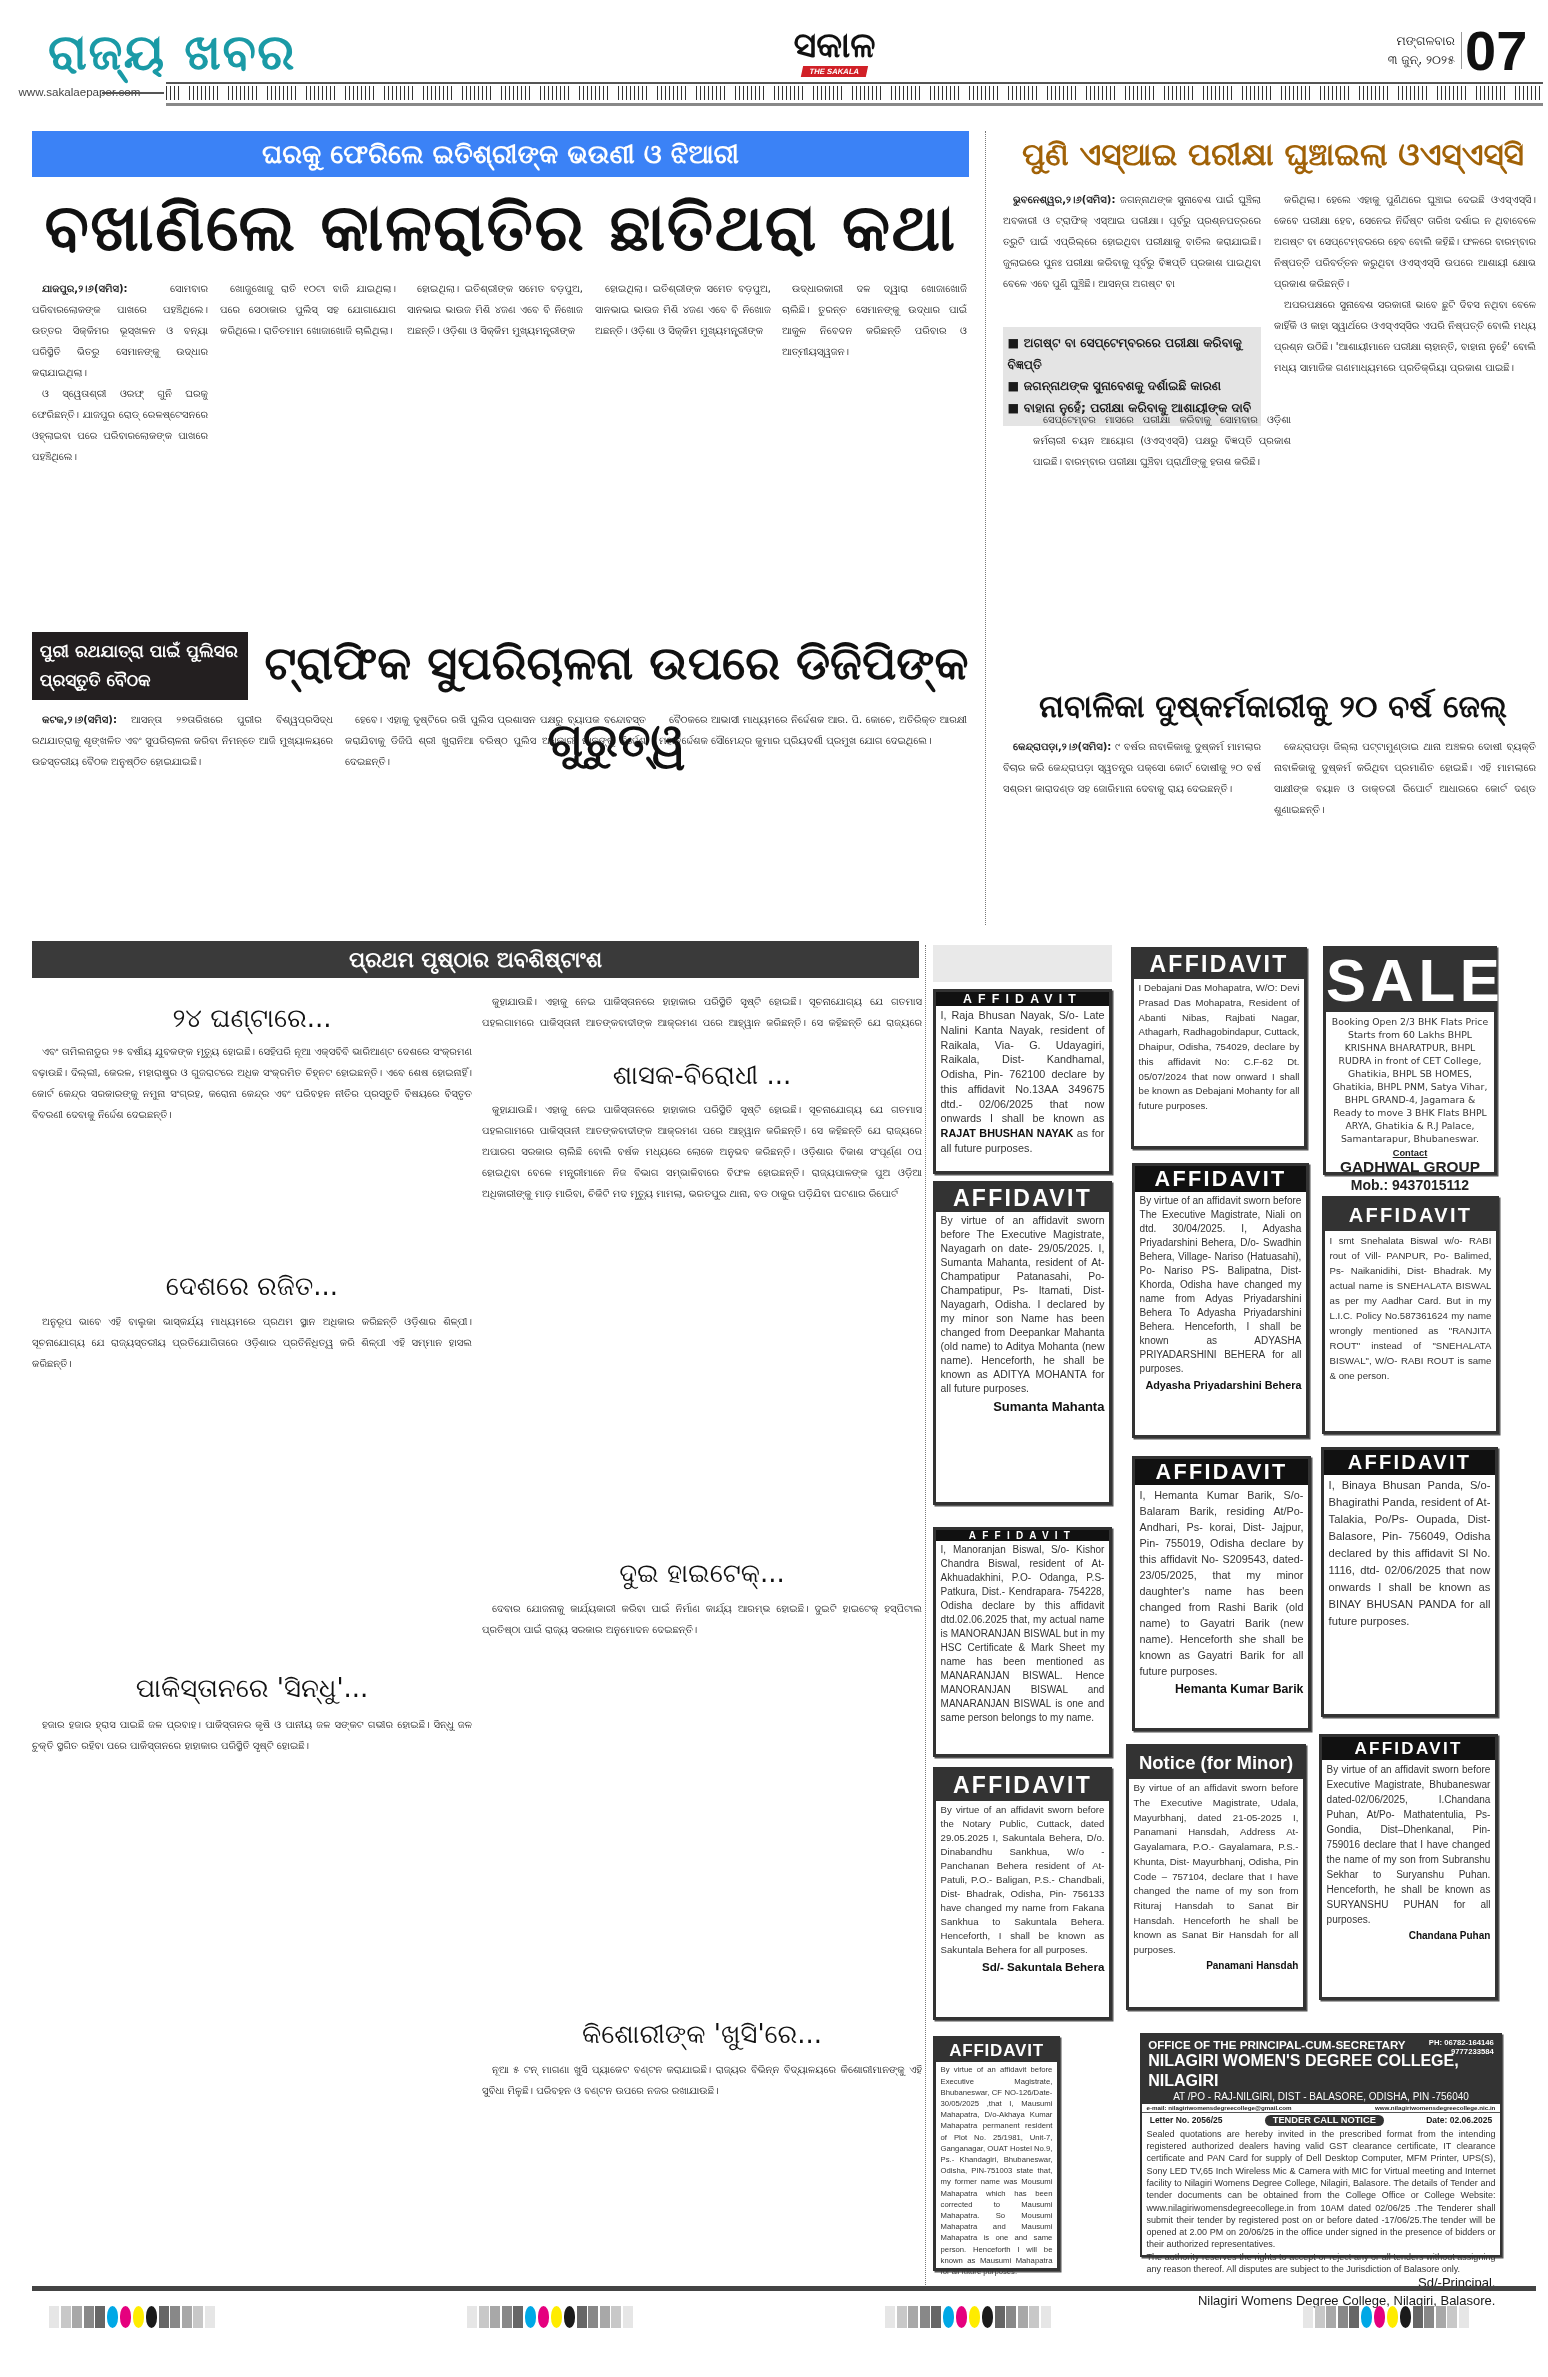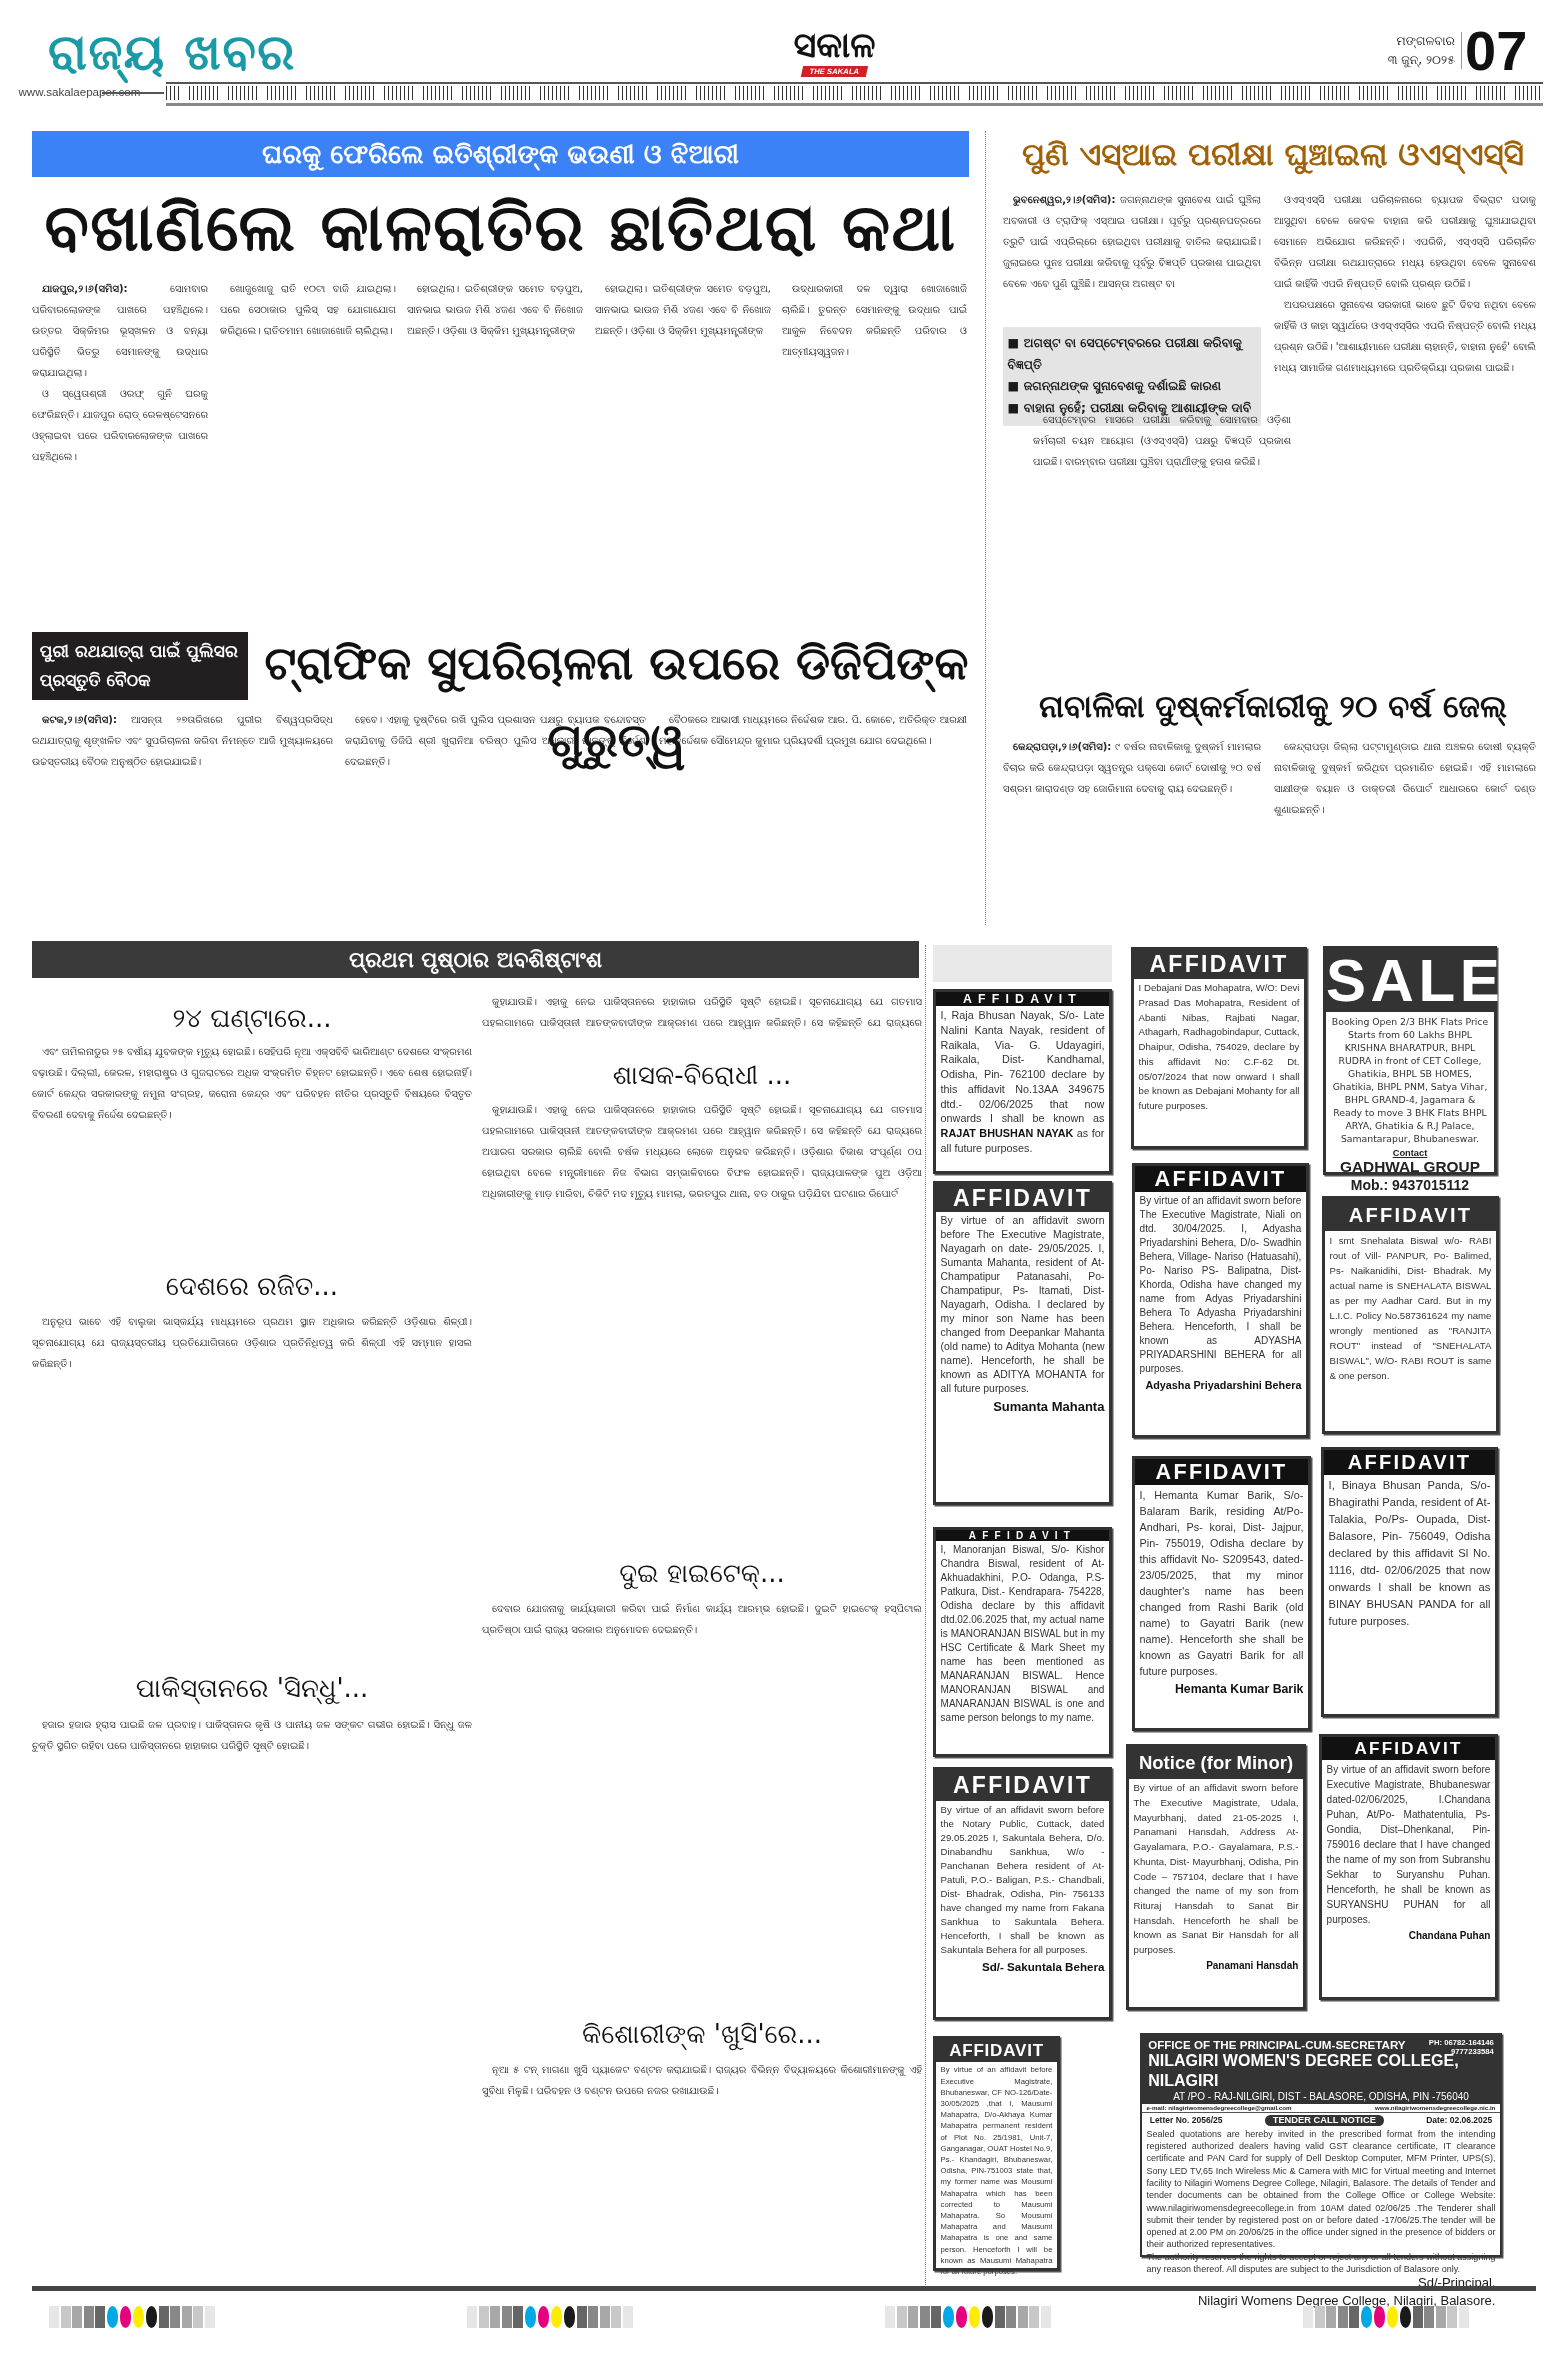--- a/index.html
+++ b/index.html
@@ -118,21 +118,21 @@
 </div>
 <ul class="abs highlights" style="left:1003px; top:327px; width:258px;">
   <li>ଅଗଷ୍ଟ ବା ସେପ୍ଟେମ୍ବରରେ ପରୀକ୍ଷା କରିବାକୁ ବିଜ୍ଞପ୍ତି</li>
   <li>ଜଗନ୍ନାଥଙ୍କ ସୁନାବେଶକୁ ଦର୍ଶାଇଛି କାରଣ</li>
   <li>ବାହାନା ନୁହେଁ; ପରୀକ୍ଷା କରିବାକୁ ଆଶାୟୀଙ୍କ ଦାବି</li>
 </ul>
 <div class="abs col-text" style="left:1033px; top:409px; width:258px; height:254px;">
   <p>ସେପ୍ଟେମ୍ବର ମାସରେ ପରୀକ୍ଷା କରିବାକୁ ସୋମବାର ଓଡ଼ିଶା କର୍ମଚାରୀ ଚୟନ ଆୟୋଗ (ଓଏସ୍ଏସ୍ସି) ପକ୍ଷରୁ ବିଜ୍ଞପ୍ତି ପ୍ରକାଶ ପାଇଛି। ବାରମ୍ବାର ପରୀକ୍ଷା ଘୁଞ୍ଚିବା ପ୍ରାର୍ଥୀଙ୍କୁ ହତାଶ କରିଛି।</p>
 </div>
 <div class="abs col-text" style="left:1274px; top:189px; width:262px; height:474px;">
-  <p>ଓଏସ୍ଏସ୍ସି ପରୀକ୍ଷା ପରିଚାଳନାରେ ବ୍ୟାପକ ବିଭ୍ରାଟ ପଦାକୁ ଆସୁଥିବା ବେଳେ କେବଳ ବାହାନା କରି ପରୀକ୍ଷାକୁ ଘୁଞ୍ଚାଯାଇଥିବା ସେମାନେ ଅଭିଯୋଗ କରିଛନ୍ତି। ଏପରିକି, ଏସ୍ଏସ୍ସି ପରିଚାଳିତ ବିଭିନ୍ନ ପରୀକ୍ଷା ରଥଯାତ୍ରାରେ ମଧ୍ୟ ହେଉଥିବା ବେଳେ ସୁନାବେଶ ପାଇଁ କାହିଁକି ଏପରି ନିଷ୍ପତ୍ତି ବୋଲି ପ୍ରଶ୍ନ ଉଠିଛି।</p>
+  <p>କରିଥିଲା। ହେଲେ ଏହାକୁ ପୁଣିଥରେ ଘୁଞ୍ଚାଇ ଦେଇଛି ଓଏସ୍ଏସ୍ସି। କେବେ ପରୀକ୍ଷା ହେବ, ସେନେଇ ନିର୍ଦ୍ଦିଷ୍ଟ ତାରିଖ ଦର୍ଶାଇ ନ ଥିବାବେଳେ ଅଗଷ୍ଟ ବା ସେପ୍ଟେମ୍ବରରେ ହେବ ବୋଲି କହିଛି। ଫଳରେ ବାରମ୍ବାର ନିଷ୍ପତ୍ତି ପରିବର୍ତ୍ତନ କରୁଥିବା ଓଏସ୍ଏସ୍ସି ଉପରେ ଆଶାୟୀ କ୍ଷୋଭ ପ୍ରକାଶ କରିଛନ୍ତି।</p>
   <p>ଅପରପକ୍ଷରେ ସୁନାବେଶ ସରକାରୀ ଭାବେ ଛୁଟି ଦିବସ ନଥିବା ବେଳେ କାହିଁକି ଓ କାହା ସ୍ୱାର୍ଥରେ ଓଏସ୍ଏସ୍ସିର ଏପରି ନିଷ୍ପତ୍ତି ବୋଲି ମଧ୍ୟ ପ୍ରଶ୍ନ ଉଠିଛି। 'ଆଶାୟୀମାନେ ପରୀକ୍ଷା ଚାହାନ୍ତି, ବାହାନା ନୁହେଁ' ବୋଲି ମଧ୍ୟ ସାମାଜିକ ଗଣମାଧ୍ୟମରେ ପ୍ରତିକ୍ରିୟା ପ୍ରକାଶ ପାଇଛି।</p>
 </div>
 
 <div class="abs box-kicker">ପୁରୀ ରଥଯାତ୍ରା ପାଇଁ ପୁଲିସର ପ୍ରସ୍ତୁତି ବୈଠକ</div>
 <div class="abs traffic-head">ଟ୍ରାଫିକ ସୁପରିଚାଳନା ଉପରେ ଡିଜିପିଙ୍କ ଗୁରୁତ୍ୱ</div>
 <div class="abs col-text" style="left:32px; top:709px; width:301px; height:208px;">
   <p><b>କଟକ,୨।୬(ସମିସ):</b> <span>ଆସନ୍ତା ୨୭ତାରିଖରେ ପୁରୀର ବିଶ୍ୱପ୍ରସିଦ୍ଧ ରଥଯାତ୍ରାକୁ ଶୃଙ୍ଖଳିତ ଏବଂ ସୁପରିଚାଳନା କରିବା ନିମନ୍ତେ ଆଜି ମୁଖ୍ୟାଳୟରେ ଉଚ୍ଚସ୍ତରୀୟ ବୈଠକ ଅନୁଷ୍ଠିତ ହୋଇଯାଇଛି।</span></p>
 </div>
 <div class="abs col-text" style="left:345px; top:709px; width:301px; height:208px;">
   <p>ହେବେ। ଏହାକୁ ଦୃଷ୍ଟିରେ ରଖି ପୁଲିସ ପ୍ରଶାସନ ପକ୍ଷରୁ ବ୍ୟାପକ ବନ୍ଦୋବସ୍ତ କରାଯିବାକୁ ଡିଜିପି ଶ୍ରୀ ଖୁରାନିଆ ବରିଷ୍ଠ ପୁଲିସ ଅଧିକାରୀ ମାନଙ୍କୁ ନିର୍ଦ୍ଦେଶ ଦେଇଛନ୍ତି।</p>

